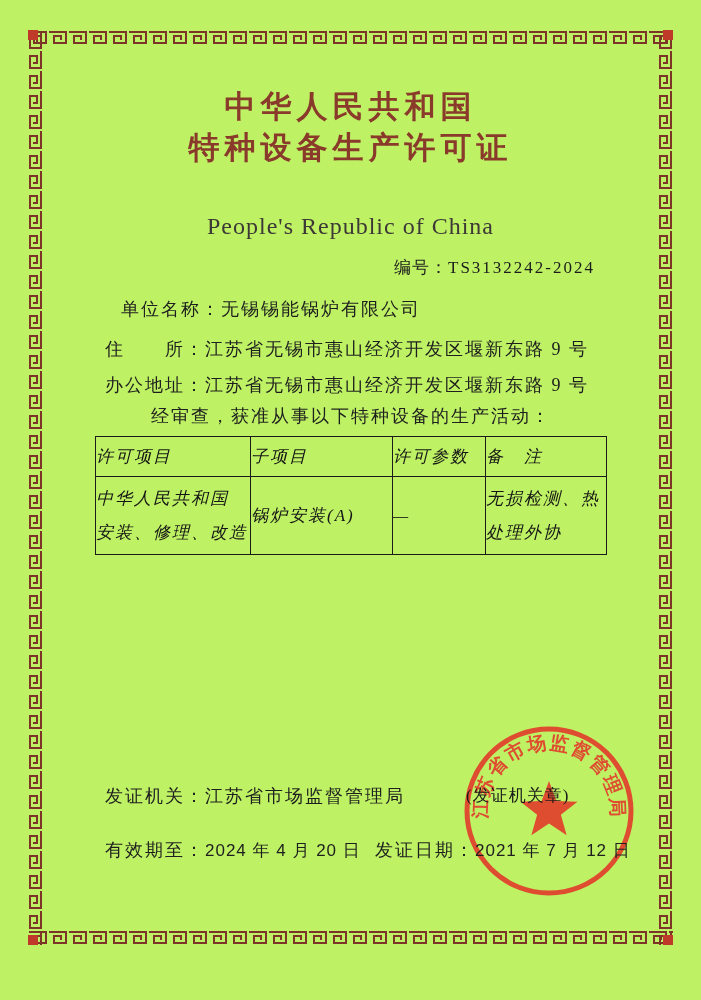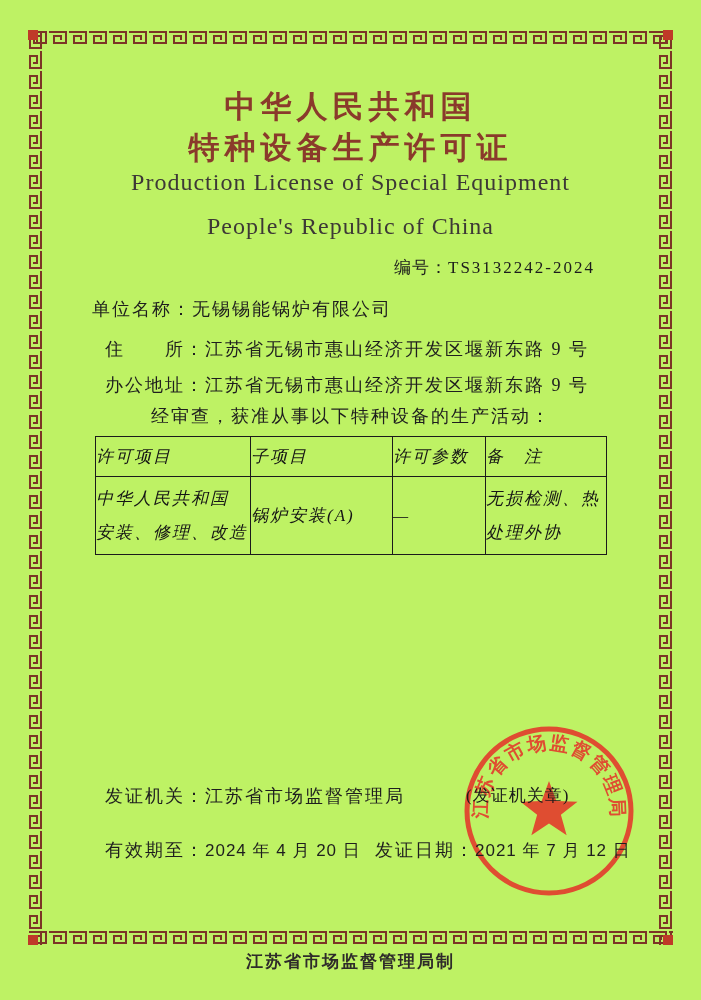--- a/index.html
+++ b/index.html
@@ -25,21 +25,21 @@
   .title-en{
     left:0;width:701px;text-align:center;
     font-size:24px;color:#3d3836;letter-spacing:1px;
   }
   .e1{top:169px;}
   .e2{top:199px;margin-top:14px;}
   .license-no{top:256px;right:106px;font-size:17px;color:#1c1c1c;letter-spacing:1px;}
   .license-no .num{font-family:"Liberation Serif","DejaVu Serif",serif;letter-spacing:2px;margin-top:24px;}
   .field{font-size:18px;color:#1e1e1e;letter-spacing:2px;}
   .field .label{display:inline-block;min-width:92px;}
-  .f-unit{top:297px;left:92px;}
+  .f-unit{top:297px;left:121px;}
   .f-res{top:337px;left:105px;}
   .f-off{top:373px;left:105px;}
   .f-note{top:404px;left:151px;}
   .doc-table{
     top:436px;left:95px;width:511px;height:116px;
     border-collapse:collapse;table-layout:fixed;
     font-size:17px;color:#151515;
   }
   .doc-table td{
     border:1.5px solid #1b1b1b;
@@ -79,21 +79,20 @@
     <rect x="0" y="0" width="15" height="915" fill="url(#mv)"></rect>
     <rect x="630" y="0" width="15" height="915" fill="url(#mv)"></rect>
     <rect x="0" y="0" width="10" height="10" fill="#bf3a28"></rect>
     <rect x="635" y="0" width="10" height="10" fill="#bf3a28"></rect>
     <rect x="0" y="905" width="10" height="10" fill="#bf3a28"></rect>
     <rect x="635" y="905" width="10" height="10" fill="#bf3a28"></rect>
   </svg>
 
   <div class="abs title-cn t1">中华人民共和国</div>
   <div class="abs title-cn t2">特种设备生产许可证</div>
-  <div class="abs title-en e1">Production License of Special Equipment</div>
   <div class="abs title-en e2">People's Republic of China</div>
 
   <div class="abs license-no">
     <span>编号：</span><span class="num">TS3132242-2024</span>
   </div>
 
   <div class="abs field f-unit">
     <span class="label">单位名称：</span><span>无锡锡能锅炉有限公司</span>
   </div>
   <div class="abs field f-res">
@@ -149,15 +148,14 @@
   </div>
   <div class="abs seal-note">(发证机关章)</div>
 
   <div class="abs field f-valid">
     <span class="label">有效期至：</span><span class="date-sans">2024 年 4 月 20 日</span>
   </div>
   <div class="abs field f-issue">
     <span>发证日期：</span><span class="date-sans">2021 年 7 月 12 日</span>
   </div>
 
-  <div class="abs caption">江苏省市场监督管理局制</div>
 
 </div>
 
 </body></html>

